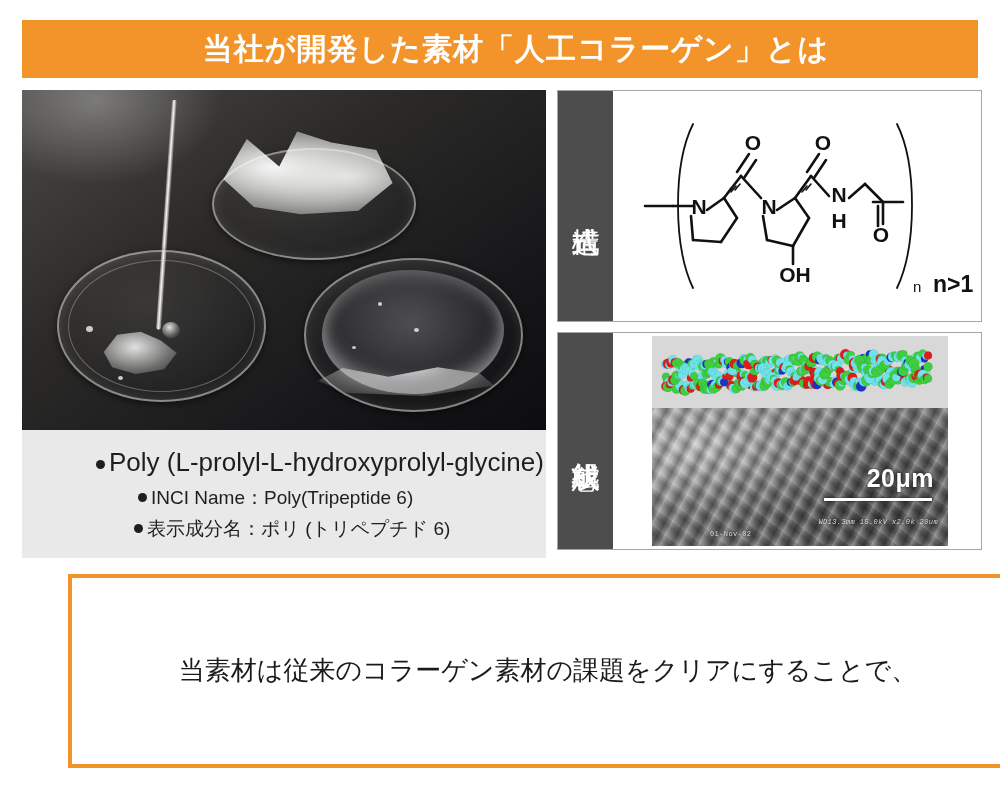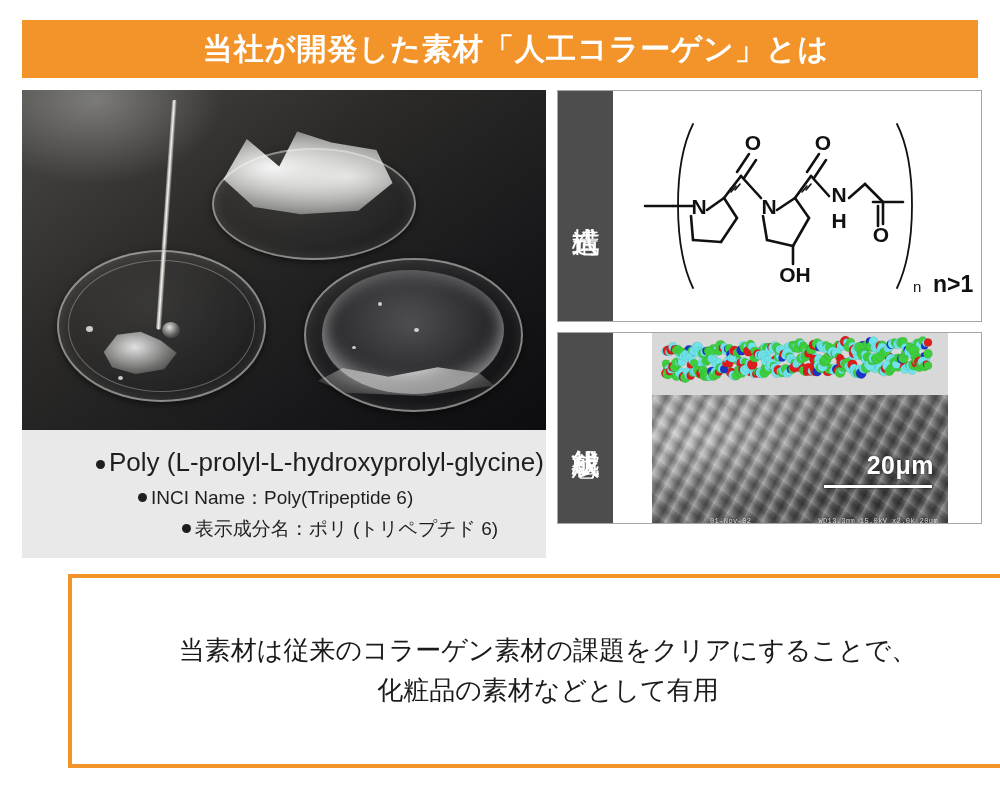--- a/index.html
+++ b/index.html
@@ -162,41 +162,41 @@
     padding: 4px 0 6px 0;
   }
   .ing-line {
     color: #1e1e1e;
     font-size: 19px;
     line-height: 1.62;
     white-space: nowrap;
   }
   .ing-line.l1 { padding-left: 74px; font-size: 26px; }
   .ing-line.l2 { padding-left: 116px; }
-  .ing-line.l3 { padding-left: 112px; text-align: center; }
+  .ing-line.l3 { padding-left: 112px; }
   .bullet-dot {
     display: inline-block;
     width: 9px;
     height: 9px;
     border-radius: 50%;
     background: #1e1e1e;
     margin-right: 4px;
     vertical-align: 2px;
   }
 
   
   .right-panel {
     position: absolute;
     box-sizing: border-box;
     border: 1px solid #a6a6a6;
     background: #ffffff;
     display: flex;
   }
   .panel-structure { left: 557px; top: 90px; width: 425px; height: 232px; }
-  .panel-composition { left: 557px; top: 332px; width: 425px; height: 192px; }
+  .panel-composition { left: 557px; top: 332px; width: 425px; height: 218px; }
   .panel-label {
     width: 55px;
     flex: 0 0 55px;
     background: #4d4d4d;
     color: #ffffff;
     font-size: 28px;
     font-weight: 500;
     line-height: 1.06;
     display: flex;
     align-items: center;
@@ -276,26 +276,27 @@
     bottom: 8px;
     color: rgba(255,255,255,0.82);
     font-size: 7px;
     font-family: "Liberation Mono", monospace;
     letter-spacing: 0.4px;
     text-shadow: 0 0 2px rgba(0,0,0,0.8);
   }
   .sem-meta-right {
     position: absolute;
     right: 10px;
-    bottom: 8px;
+    bottom: 20px;
     color: rgba(255,255,255,0.82);
     font-size: 7px;
     font-family: "Liberation Mono", monospace;
     letter-spacing: 0.4px;
     text-shadow: 0 0 2px rgba(0,0,0,0.8);
+    font-style: italic;
   }
 
   
   .summary-box {
     position: absolute;
     left: 20px;
     top: 574px;
     width: 960px;
     height: 194px;
     box-sizing: border-box;
@@ -905,14 +906,13 @@
         <div class="sem-meta-left">01-Nov-02</div>
         <div class="sem-meta-right">WD13.3mm 15.0kV x2.0k  20um</div>
       </div>
 
     </div>
   </div>
 </div>
 
 <div class="summary-box">
   <div class="summary-line">当素材は従来のコラーゲン素材の課題をクリアにすることで、</div>
-  <div class="summary-line">化粧品の素材などとして有用</div>
 </div>
 
 </body></html>

